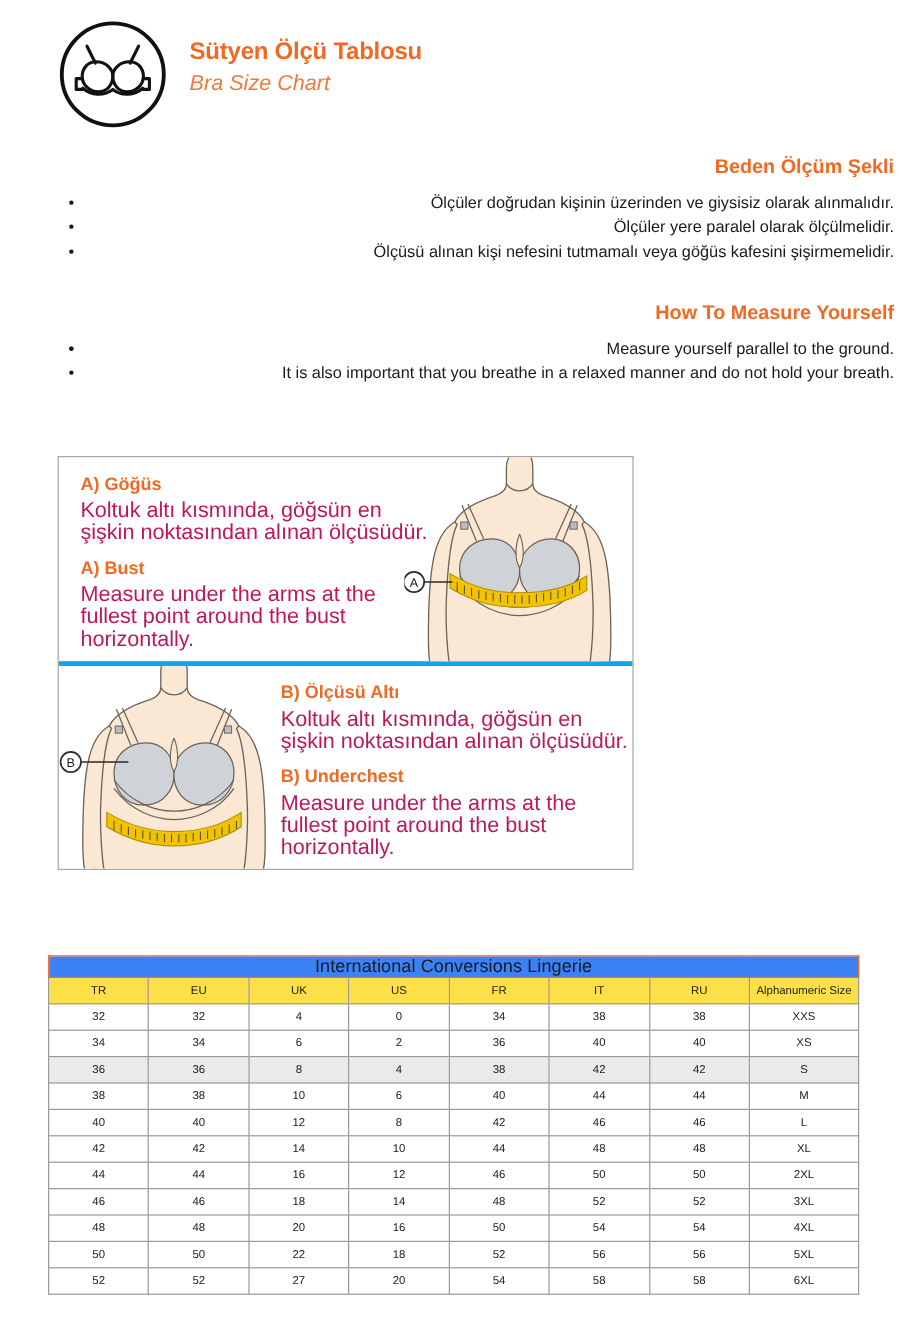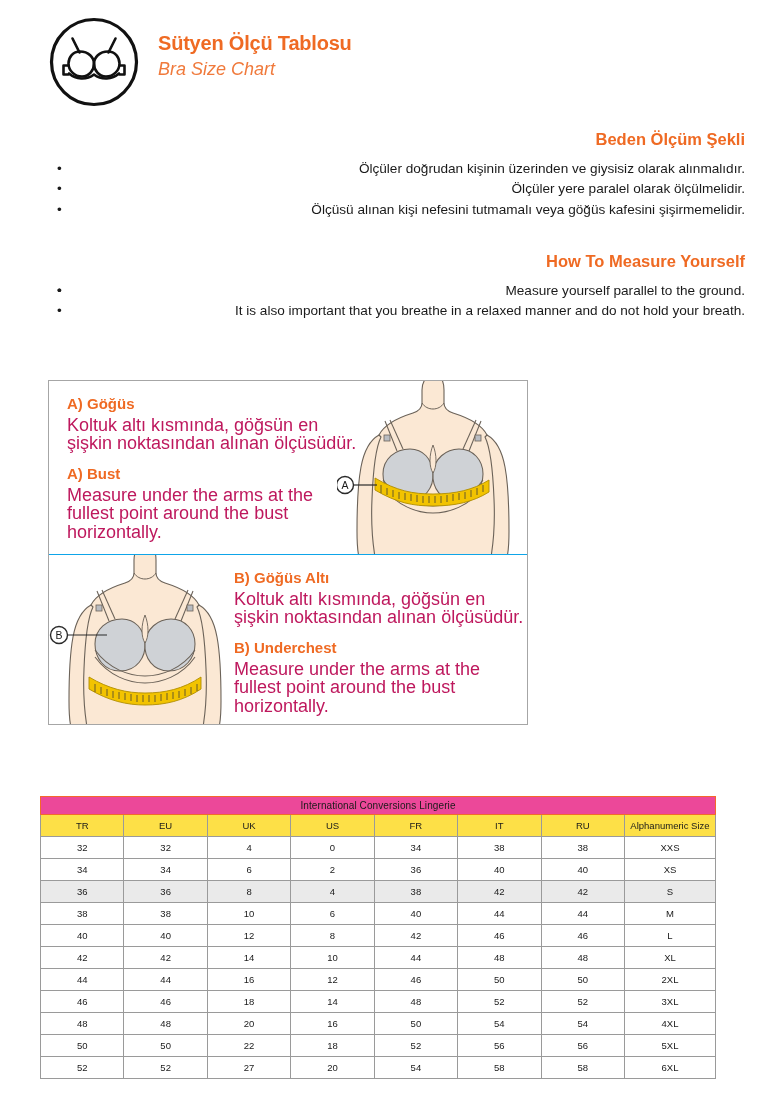--- a/index.html
+++ b/index.html
@@ -98,21 +98,21 @@
     height: 345px;
     border: 1px solid #a6a6a6;
     background: #ffffff;
   }
   .illus-row {
     position: relative;
     width: 100%;
     height: 174px;
     overflow: hidden;
   }
-  .illus-row.row-a { height: 174px; border-bottom: 1px solid #0ea5e9; }
+  .illus-row.row-a { height: 174px; border-bottom: 4px solid #0ea5e9; }
   .illus-row.row-b { height: 169px; }
 
   .illus-text {
     position: absolute;
     top: 14px;
     width: 290px;
   }
   .illus-text.left  { left: 18px; }
   .illus-text.right { left: 185px; width: 295px; }
 
@@ -148,23 +148,23 @@
     border-collapse: collapse;
     table-layout: fixed;
   }
   .size-table td, .size-table th {
     border: 1px solid #9a9a9a;
     text-align: center;
     font-weight: normal;
     color: #1a1a1a;
   }
   .tbl-banner {
-    background: #ec4899;
+    background: #3b82f6;
     color: #ffffff;
-    font-size: 10px;
+    font-size: 15px;
     height: 17px;
     line-height: 17px;
     letter-spacing: 0.1px;
     border: 1px solid #f4692a !important;
   }
   .tbl-head td {
     background: #fde047;
     font-size: 9.5px;
     height: 21px;
     line-height: 21px;
@@ -302,21 +302,21 @@
 
           <line x1="12" y1="104" x2="40" y2="104" stroke="#2a2a2a" stroke-width="1.2"></line>
           <circle cx="8" cy="104" r="8.5" fill="#ffffff" stroke="#2a2a2a" stroke-width="1.4"></circle>
           <text x="8" y="108" font-family="Liberation Sans, sans-serif" font-size="10.5" fill="#1a1a1a" text-anchor="middle">A</text>
         </svg>
       </div>
     </div>
 
     <div class="illus-row row-b">
       <div class="illus-text right">
-        <div class="illus-head">B) Göğüs Altı</div>
+        <div class="illus-head">B) Ölçüsü Altı</div>
         <div class="illus-body">Koltuk altı kısmında, göğsün en şişkin noktasından alınan ölçüsüdür.</div>
         <div class="illus-head second">B) Underchest</div>
         <div class="illus-body">Measure under the arms at the fullest point around the bust horizontally.</div>
       </div>
       <div class="illus-art art-b">
         <svg viewBox="0 0 190 169" width="190" height="169" aria-hidden="true">
           <g stroke="#6b6258" stroke-width="1.1" fill="#fbe8d4" stroke-linejoin="round" stroke-linecap="round">
             <path d="M97,-10 C90,-10 85,-4 85,5 L85,18 C85,23 82,26 76,28
                      C60,33 47,40 42,50 C36,62 33,88 32,114
                      C31,136 30,156 30,172 L162,172

